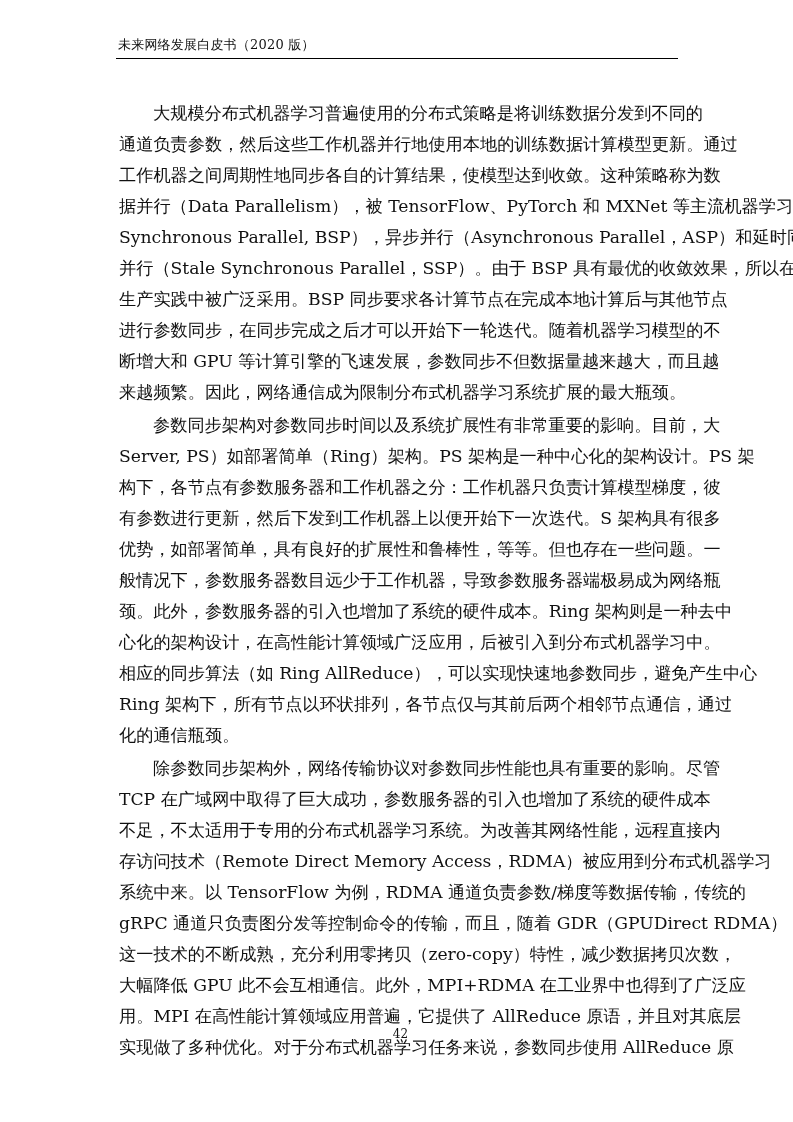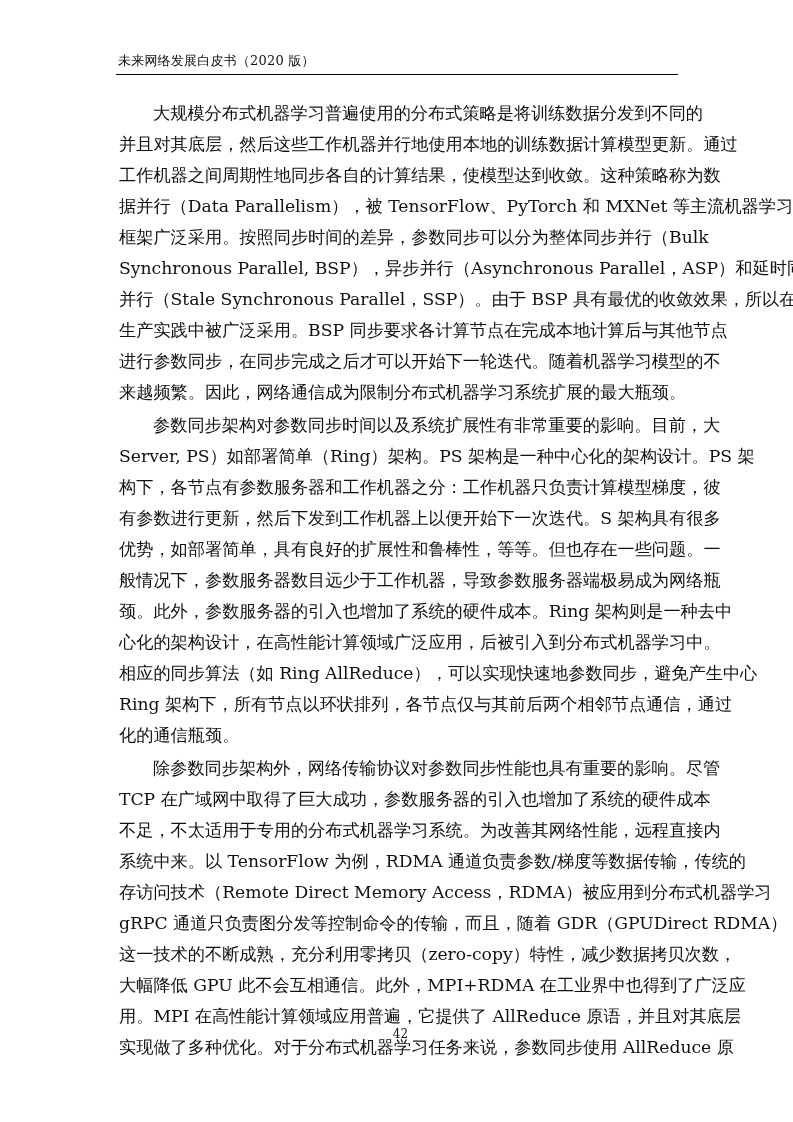--- a/index.html
+++ b/index.html
@@ -1,66 +1,66 @@
 <!DOCTYPE html>
 <html><head>
 <meta charset="utf-8">
 <style>
   html, body { margin: 0; padding: 0; background: #ffffff; }
   body { width: 793px; height: 1122px; position: relative; overflow: hidden;
          font-family: "DejaVu Serif", "Liberation Serif", serif; color: #111; }
-  .header { position: absolute; left: 116px; top: 52px; width: 562px; }
+  .header { position: absolute; left: 116px; top: 36px; width: 562px; }
   .header-title { font-size: 13px; line-height: 18px; padding-left: 2px; letter-spacing: 0.2px; }
   .header-rule { height: 0; border-top: 1.3px solid #000; margin-top: 4px; }
   .content { position: absolute; left: 117px; top: 96px; width: 561px; }
   .para { font-size: 17.2px; line-height: 31px; text-align: justify; text-justify: inter-character; margin: 2px; }
   .line { display: block; text-align-last: justify; white-space: nowrap; }
   .line.last { text-align-last: left; }
   .page-number { position: absolute; left: 8px; right: 0; top: 1027px; text-align: center; font-size: 12px; }
 </style>
 </head>
 <body>
 
 <div class="header">
   <div class="header-title">未来网络发展白皮书（2020 版）</div>
   <div class="header-rule"></div>
 </div>
 
 <div class="content">
   <p class="para">
     <span class="line" style="padding-left:34px">大规模分布式机器学习普遍使用的分布式策略是将训练数据分发到不同的</span>
-    <span class="line">并且对其底层，然后这些工作机器并行地使用本地的训练数据计算模型更新。通过</span>
+    <span class="line">通道负责参数，然后这些工作机器并行地使用本地的训练数据计算模型更新。通过</span>
     <span class="line">工作机器之间周期性地同步各自的计算结果，使模型达到收敛。这种策略称为数</span>
     <span class="line">据并行（Data Parallelism），被 TensorFlow、PyTorch 和 MXNet 等主流机器学习</span>
-    <span class="line">框架广泛采用。按照同步时间的差异，参数同步可以分为整体同步并行（Bulk</span>
     <span class="line">Synchronous Parallel, BSP），异步并行（Asynchronous Parallel，ASP）和延时同步</span>
     <span class="line">并行（Stale Synchronous Parallel，SSP）。由于 BSP 具有最优的收敛效果，所以在</span>
     <span class="line">生产实践中被广泛采用。BSP 同步要求各计算节点在完成本地计算后与其他节点</span>
     <span class="line">进行参数同步，在同步完成之后才可以开始下一轮迭代。随着机器学习模型的不</span>
+    <span class="line">断增大和 GPU 等计算引擎的飞速发展，参数同步不但数据量越来越大，而且越</span>
     <span class="line last">来越频繁。因此，网络通信成为限制分布式机器学习系统扩展的最大瓶颈。</span>
   </p>
   <p class="para">
     <span class="line" style="padding-left:34px">参数同步架构对参数同步时间以及系统扩展性有非常重要的影响。目前，大</span>
     <span class="line">Server, PS）如部署简单（Ring）架构。PS 架构是一种中心化的架构设计。PS 架</span>
     <span class="line">构下，各节点有参数服务器和工作机器之分：工作机器只负责计算模型梯度，彼</span>
     <span class="line">有参数进行更新，然后下发到工作机器上以便开始下一次迭代。S 架构具有很多</span>
     <span class="line">优势，如部署简单，具有良好的扩展性和鲁棒性，等等。但也存在一些问题。一</span>
     <span class="line">般情况下，参数服务器数目远少于工作机器，导致参数服务器端极易成为网络瓶</span>
     <span class="line">颈。此外，参数服务器的引入也增加了系统的硬件成本。Ring 架构则是一种去中</span>
     <span class="line">心化的架构设计，在高性能计算领域广泛应用，后被引入到分布式机器学习中。</span>
     <span class="line">相应的同步算法（如 Ring AllReduce），可以实现快速地参数同步，避免产生中心</span>
     <span class="line">Ring 架构下，所有节点以环状排列，各节点仅与其前后两个相邻节点通信，通过</span>
     <span class="line last">化的通信瓶颈。</span>
   </p>
   <p class="para">
     <span class="line" style="padding-left:34px">除参数同步架构外，网络传输协议对参数同步性能也具有重要的影响。尽管</span>
     <span class="line">TCP  在广域网中取得了巨大成功，参数服务器的引入也增加了系统的硬件成本</span>
     <span class="line">不足，不太适用于专用的分布式机器学习系统。为改善其网络性能，远程直接内</span>
+    <span class="line">存访问技术（Remote Direct Memory Access，RDMA）被应用到分布式机器学习</span>
     <span class="line">系统中来。以 TensorFlow 为例，RDMA 通道负责参数/梯度等数据传输，传统的</span>
-    <span class="line">存访问技术（Remote Direct Memory Access，RDMA）被应用到分布式机器学习</span>
     <span class="line">gRPC 通道只负责图分发等控制命令的传输，而且，随着 GDR（GPUDirect RDMA）</span>
     <span class="line">这一技术的不断成熟，充分利用零拷贝（zero-copy）特性，减少数据拷贝次数，</span>
     <span class="line">大幅降低  GPU  此不会互相通信。此外，MPI+RDMA  在工业界中也得到了广泛应</span>
     <span class="line">用。MPI 在高性能计算领域应用普遍，它提供了 AllReduce 原语，并且对其底层</span>
     <span class="line">实现做了多种优化。对于分布式机器学习任务来说，参数同步使用 AllReduce 原</span>
   </p>
 </div>
 
 <div class="page-number">42</div>
 

